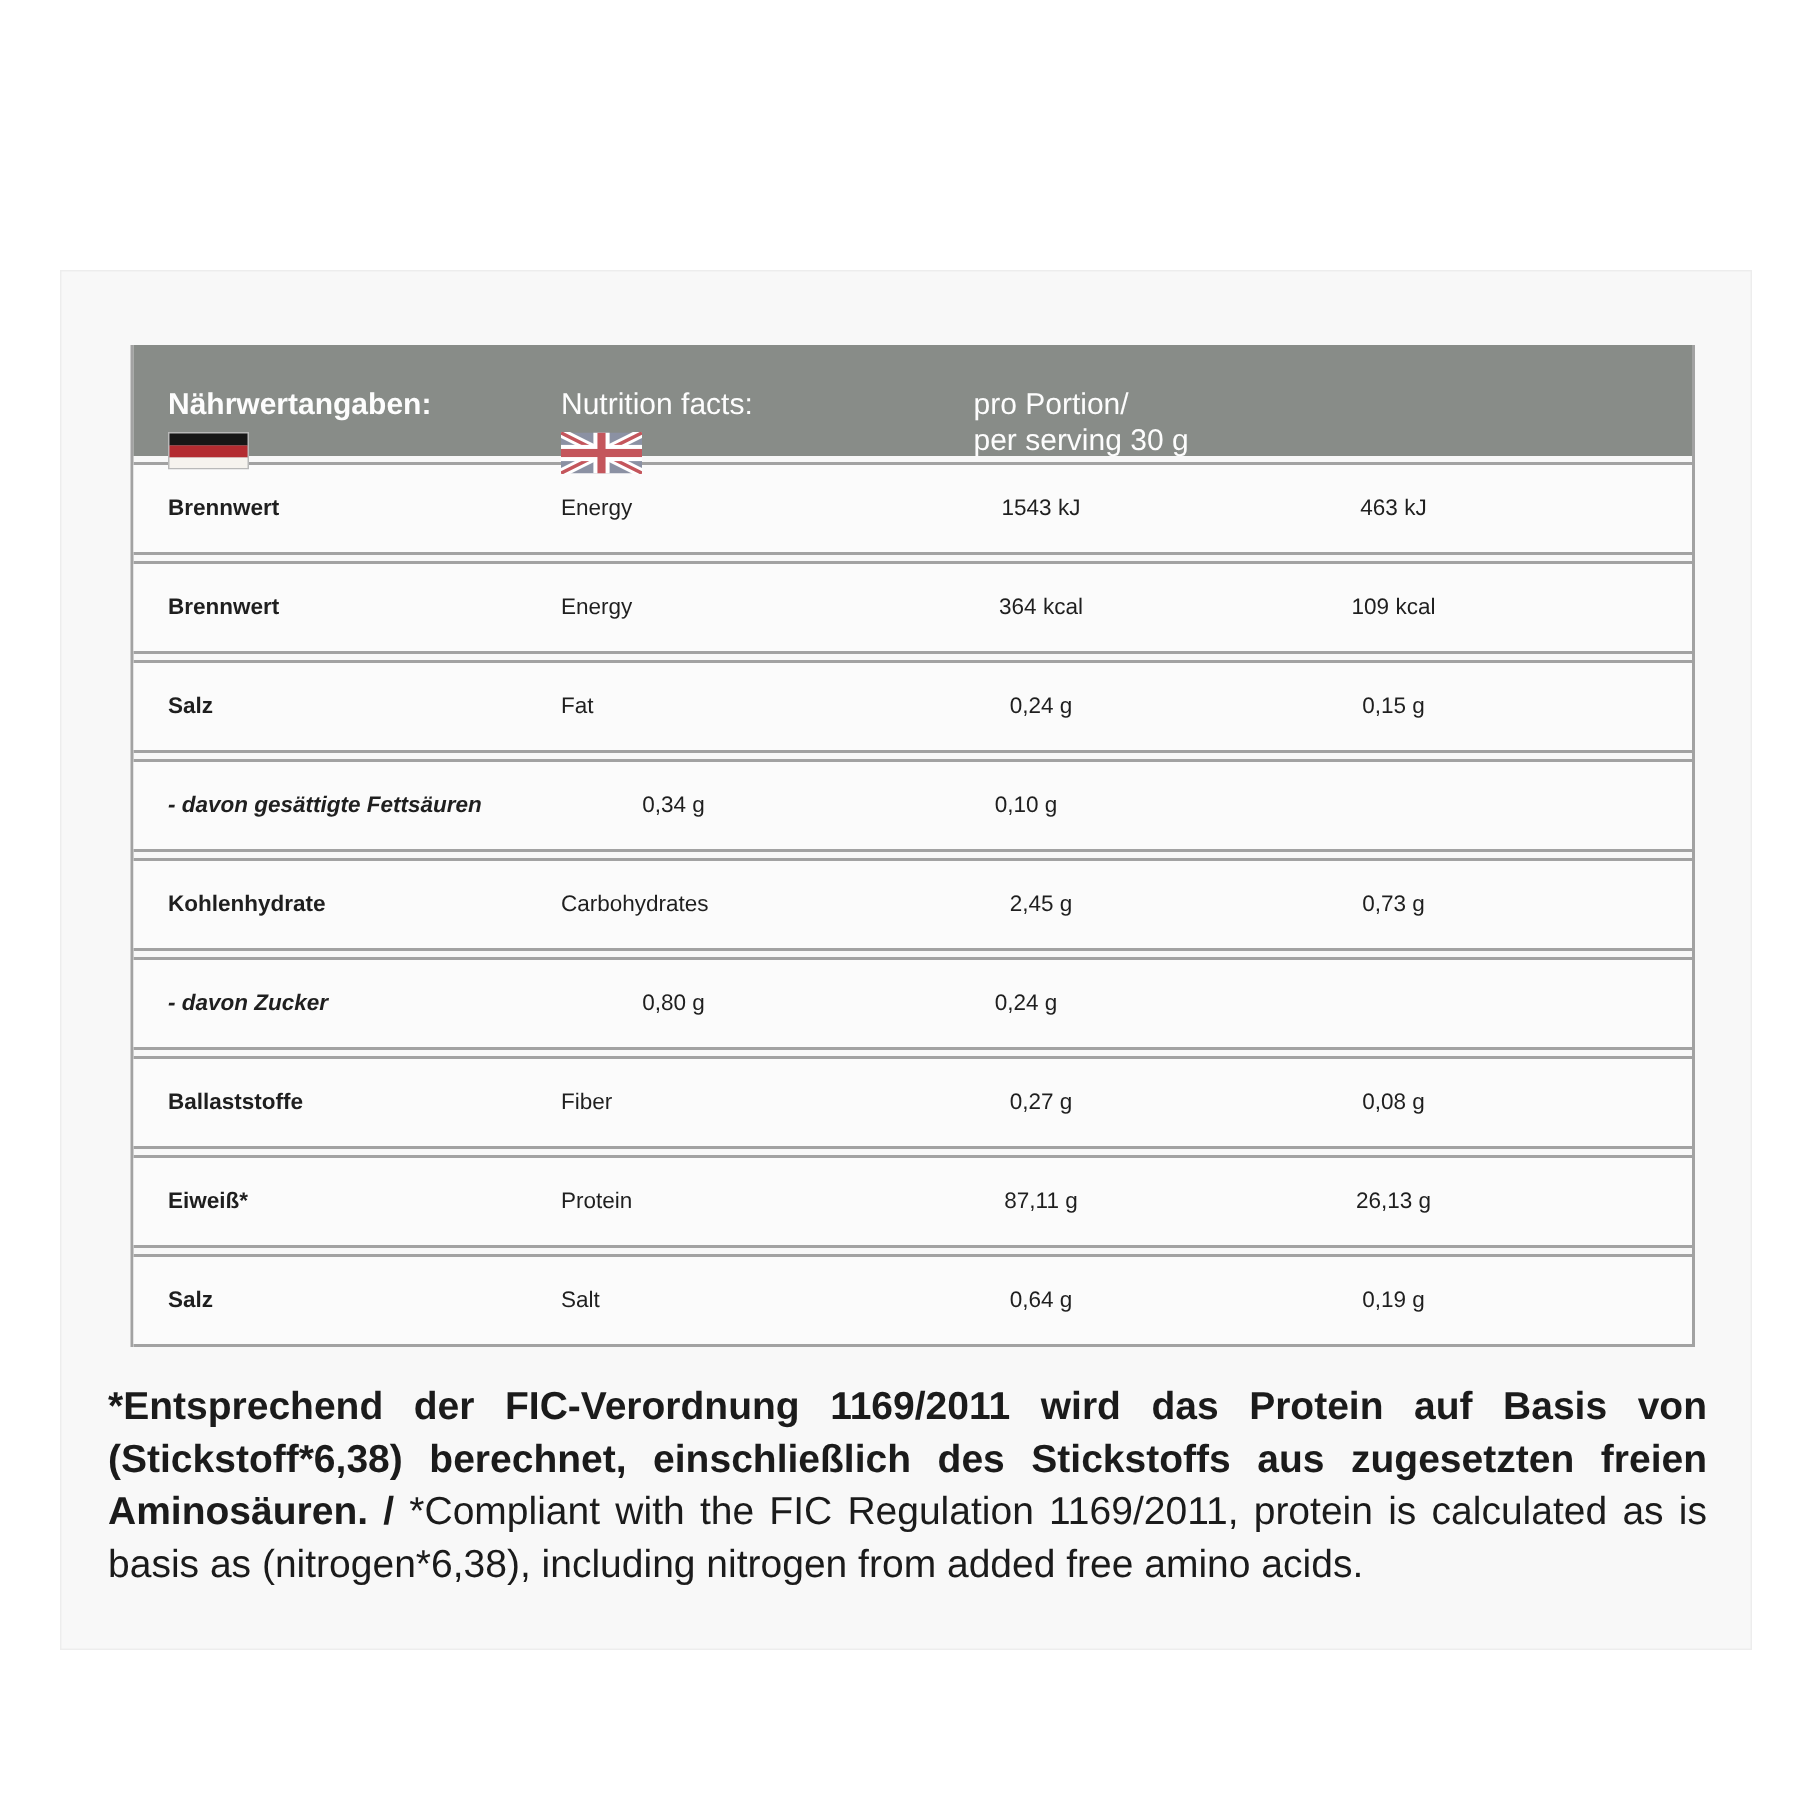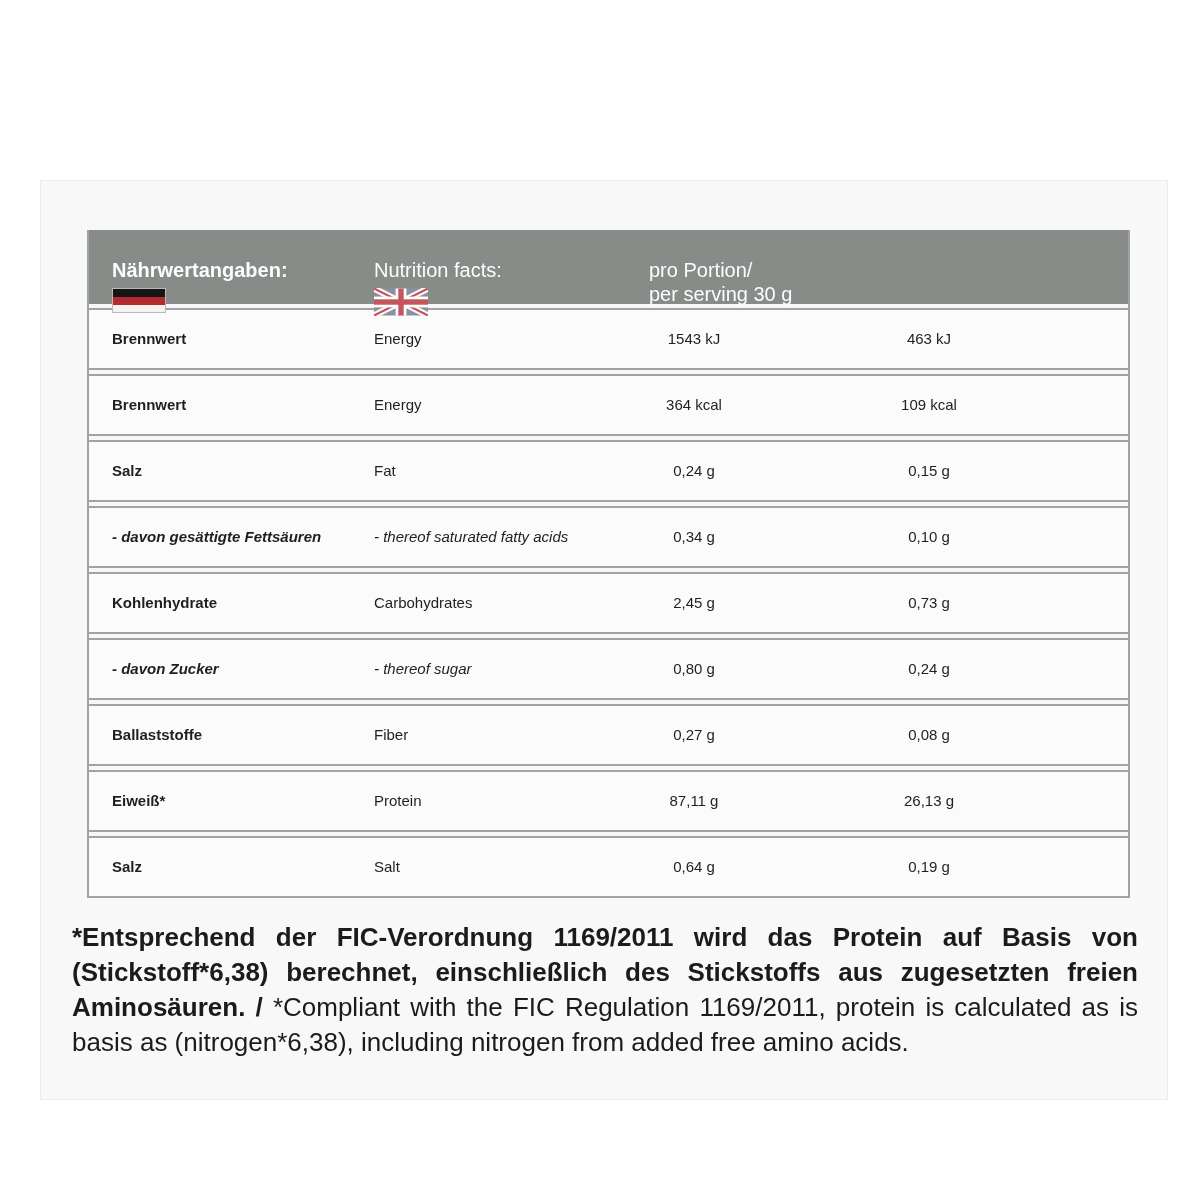--- a/index.html
+++ b/index.html
@@ -111,35 +111,33 @@
 
   <div class="row">
     <div class="c1">Salz</div>
     <div class="c2">Fat</div>
     <div class="c3">0,24 g</div>
     <div class="c4">0,15 g</div>
   </div>
 
   <div class="row italic">
     <div class="c1">- davon gesättigte Fettsäuren</div>
-    <div class="c2">- thereof saturated fatty acids</div>
     <div class="c3">0,34 g</div>
     <div class="c4">0,10 g</div>
   </div>
 
   <div class="row">
     <div class="c1">Kohlenhydrate</div>
     <div class="c2">Carbohydrates</div>
     <div class="c3">2,45 g</div>
     <div class="c4">0,73 g</div>
   </div>
 
   <div class="row italic">
     <div class="c1">- davon Zucker</div>
-    <div class="c2">- thereof sugar</div>
     <div class="c3">0,80 g</div>
     <div class="c4">0,24 g</div>
   </div>
 
   <div class="row">
     <div class="c1">Ballaststoffe</div>
     <div class="c2">Fiber</div>
     <div class="c3">0,27 g</div>
     <div class="c4">0,08 g</div>
   </div>

